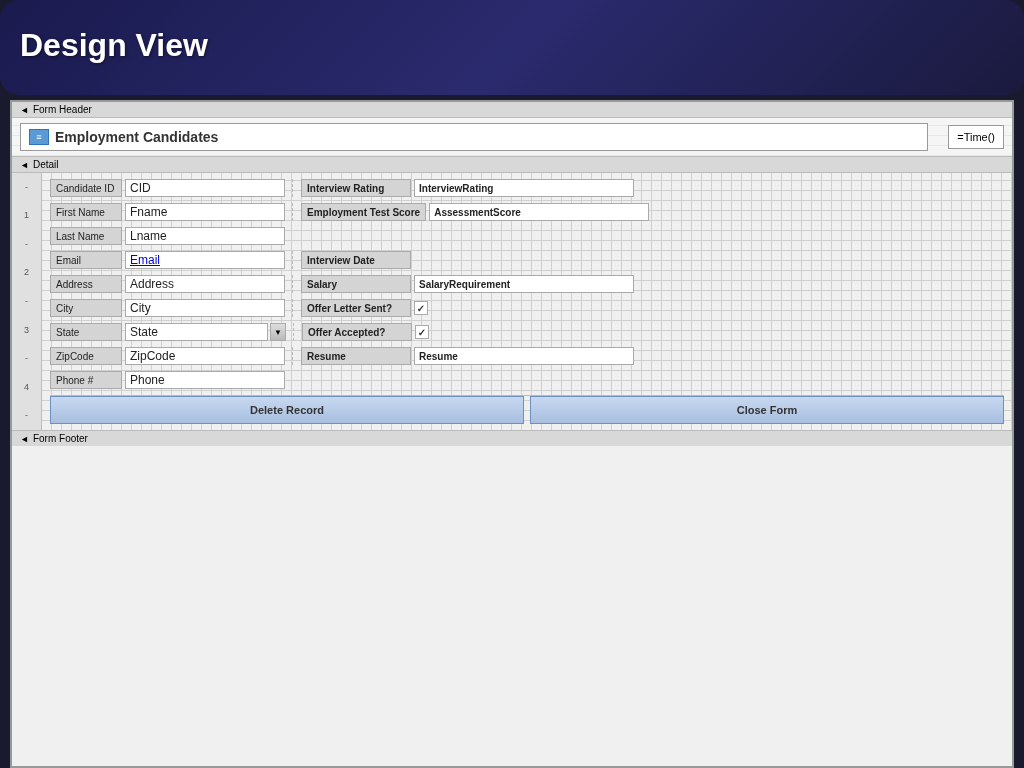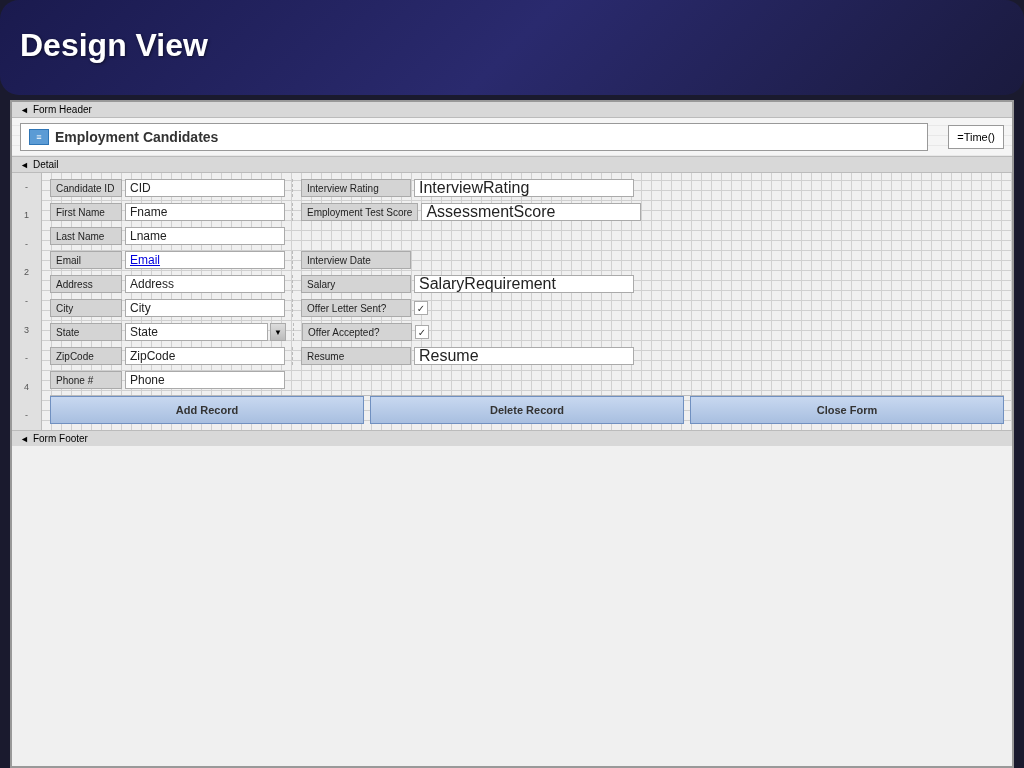--- a/index.html
+++ b/index.html
@@ -217,39 +217,40 @@
       margin-left: -1px;
     }
 
     .right-section {
       border-left: 1px dashed #bbb;
       padding-left: 8px;
       margin-left: 4px;
       display: flex;
       align-items: center;
       gap: 3px;
+      font-weight: bold;
     }
 
     .lbl-right {
       background: #d4d4d4;
       border: 1px solid #aaa;
       padding: 1px 5px;
       font-size: 10px;
       min-width: 110px;
       height: 18px;
       display: flex;
       align-items: center;
       color: #222;
     }
 
     .inp-right {
       background: white;
       border: 1px solid #aaa;
       padding: 1px 4px;
-      font-size: 16px;
+      font-size: 10px;
       height: 18px;
       display: flex;
       align-items: center;
       color: #222;
       min-width: 220px;
     }
 
     .ruler-num {
       font-size: 9px;
       color: #555;
@@ -371,21 +372,20 @@
           <div class="inp-right">Resume</div>
         </div>
       </div>
 
       <div class="row">
         <div class="lbl">Phone #</div>
         <div class="inp">Phone</div>
       </div>
 
       <div id="buttons-area" style="display:flex; gap:6px; margin-top:4px; padding:0; background:none;">
-        <div class="action-btn">Add Record</div>
         <div class="action-btn">Delete Record</div>
         <div class="action-btn">Close Form</div>
       </div>
 
     </div>
   </div>
 
   <div id="form-footer">
     <span style="font-size:9px;">◄</span>
     <span>Form Footer</span>

